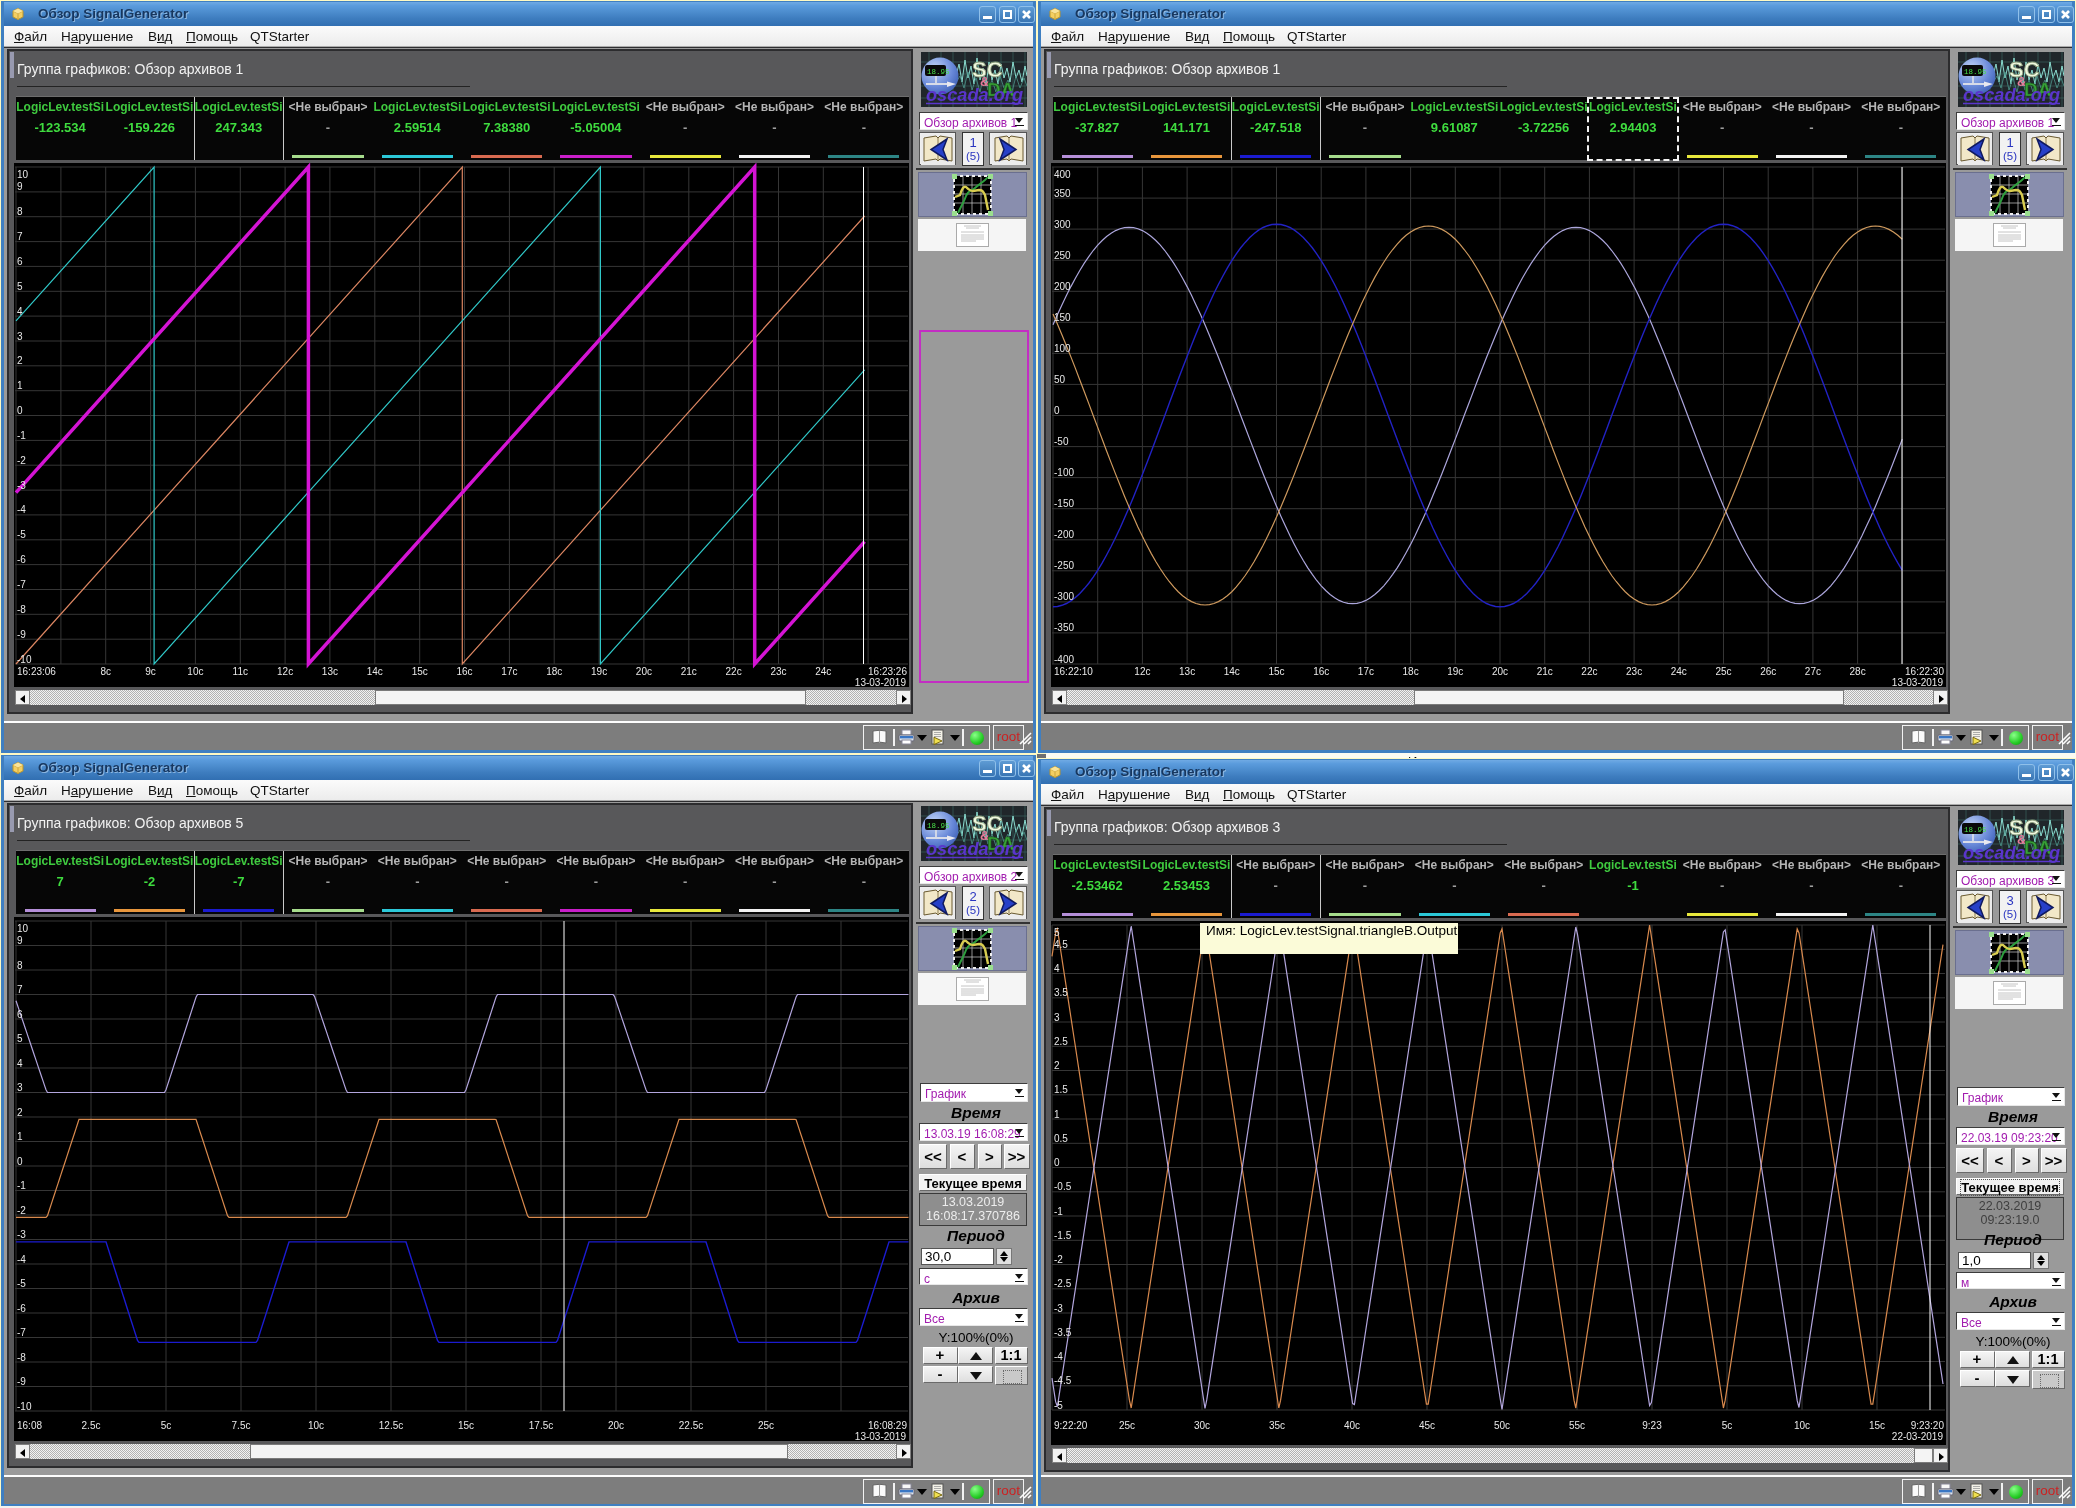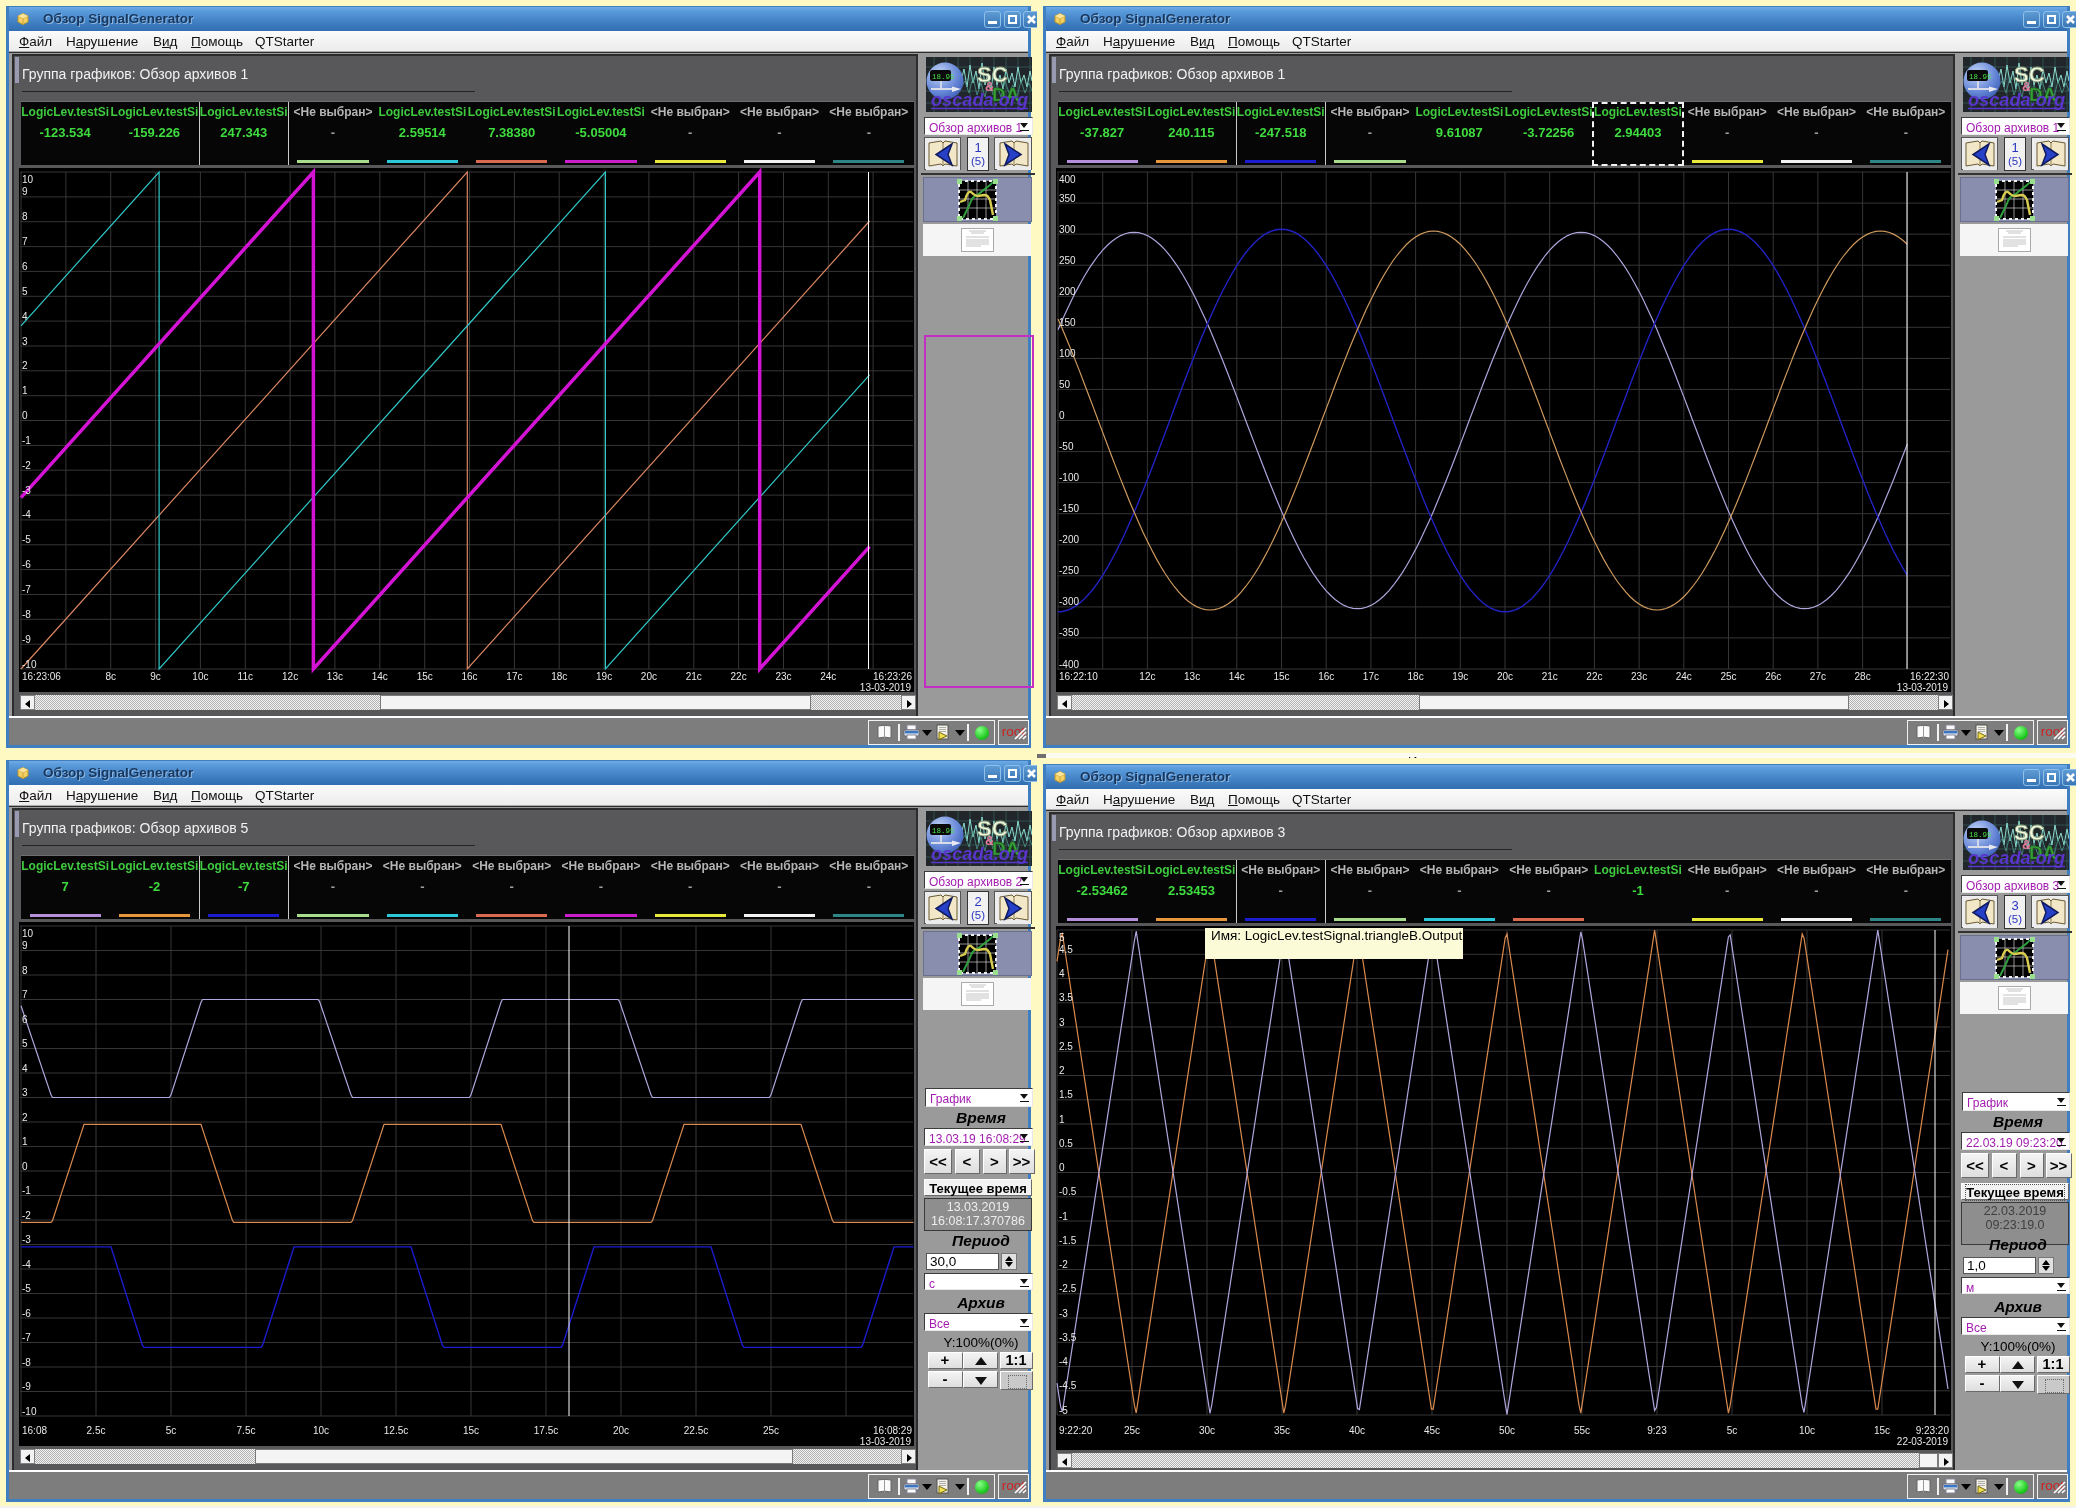--- a/index.html
+++ b/index.html
@@ -1,17 +1,17 @@
 <!DOCTYPE html>
 <html><head><meta charset="utf-8">
 <style>
 html,body{margin:0;padding:0}
 body{width:2076px;height:1508px;overflow:hidden;background:#6f6f6f;
   font-family:"Liberation Sans",sans-serif;position:relative}
-.win{position:absolute;background:#3f7fc1;border:6px solid #fef9c3;box-sizing:border-box}
+.win{position:absolute;background:#3f7fc1;border:1px solid #fef9c3;box-sizing:border-box}
 .tb{position:absolute;left:3px;right:3px;top:1px;height:24px;
   background:linear-gradient(#70aae4,#5b9cdd 15%,#3d7cbe 70%,#316fb2);}
 .tbt{position:absolute;left:34px;top:4px;font-size:13.5px;font-weight:bold;color:#17375f;
   text-shadow:1px 1px 0 rgba(200,225,250,.55);white-space:nowrap}
 .tbtn{position:absolute;top:4px;width:17px;height:17px;border-radius:3px;
   background:linear-gradient(#5e9bd4,#3a76b4);border:1px solid #8fc0ea;box-sizing:border-box}
 .mb{position:absolute;left:3px;right:3px;top:25px;height:21px;box-sizing:border-box;border-bottom:1px solid #aaa;
   background:linear-gradient(#fbfbfb,#ececec);color:#111;font-size:13.5px}
 .mb span{position:absolute;top:3px}
 .mb u{text-decoration-thickness:1px}
@@ -331,21 +331,21 @@
           <div class="gl">Группа графиков: Обзор архивов 1</div>
           <div class="gsep"></div>
           <div class="legend">
             <div class="lcol" style="left:0.0px;width:89.3px">
               <div class="lh" style="color:#3fca3f">LogicLev.testSi</div>
               <div class="lv">-37.827</div>
               <div class="lbar" style="background:#b58fd9"></div>
             </div>
             <div class="lcol" style="left:89.3px;width:89.3px">
               <div class="lh" style="color:#3fca3f">LogicLev.testSi</div>
-              <div class="lv">240.115</div>
+              <div class="lv">141.171</div>
               <div class="lbar" style="background:#e8963c"></div>
             </div>
             <div class="lcol" style="left:178.6px;width:89.3px">
               <div class="lh" style="color:#3fca3f">LogicLev.testSi</div>
               <div class="lv">-247.518</div>
               <div class="lbar" style="background:#1b1bd0"></div>
             </div>
             <div class="lcol" style="left:267.9px;width:89.3px">
               <div class="lh" style="color:#b5b5b5">&lt;Не выбран&gt;</div>
               <div class="lv" style="color:#9f9f9f">-</div>

